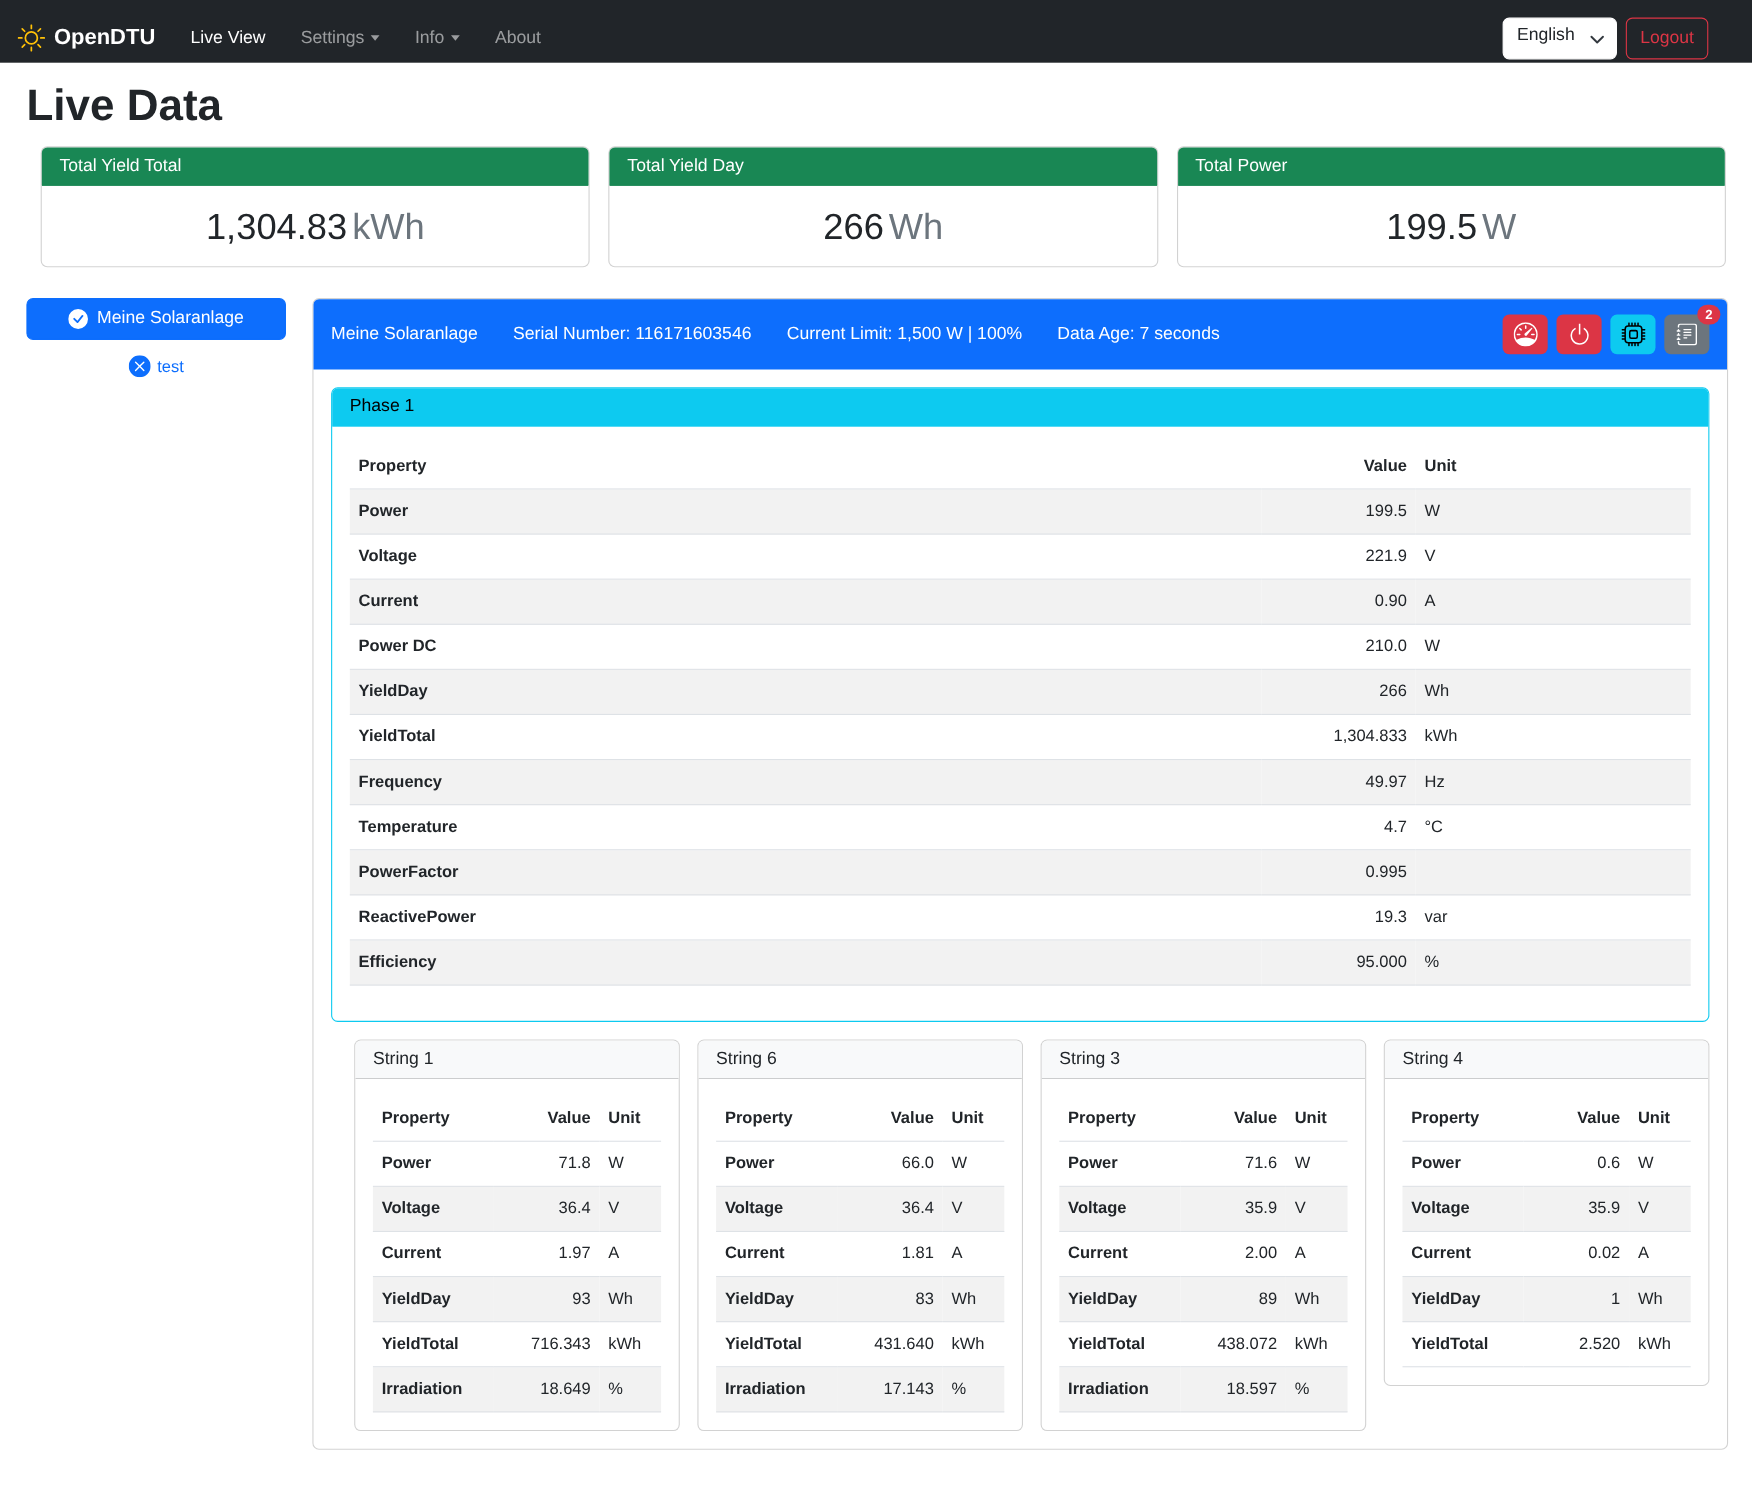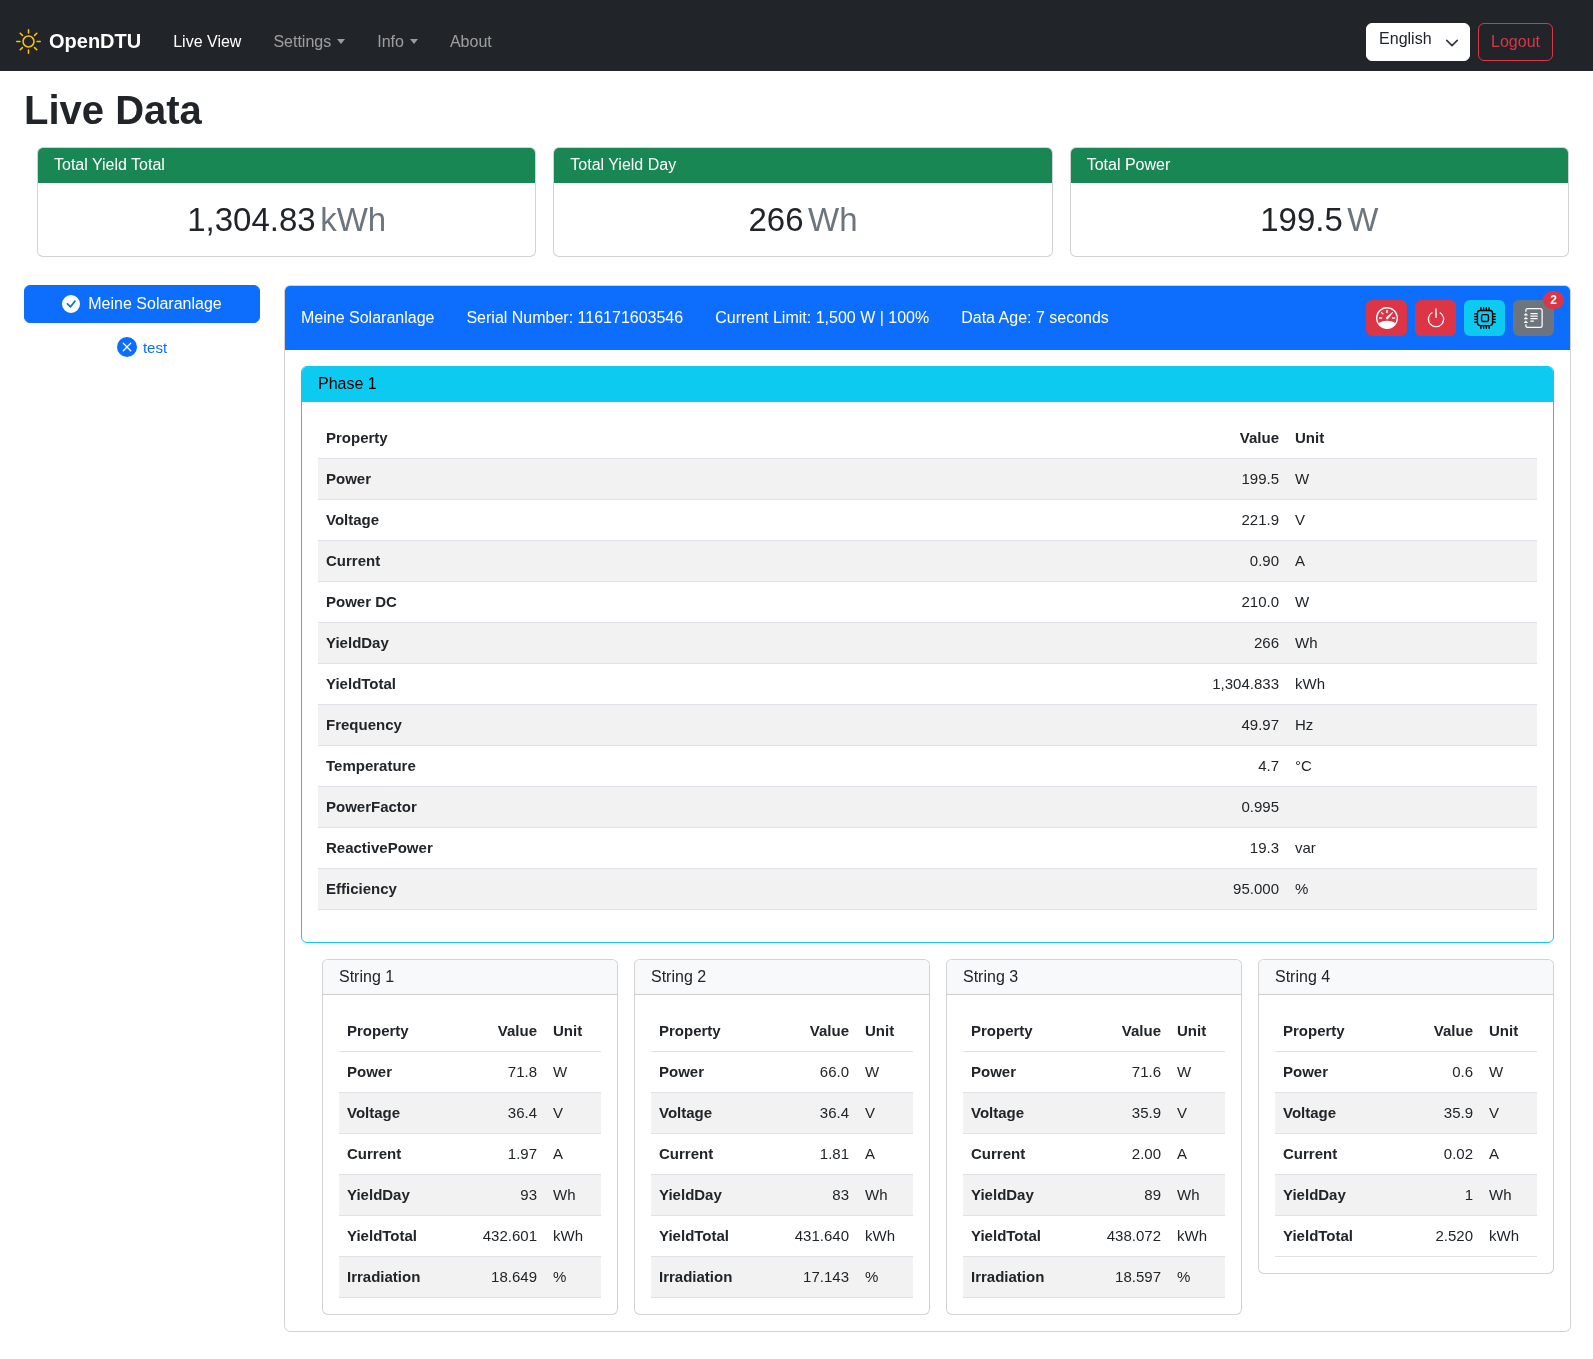--- a/index.html
+++ b/index.html
@@ -11,21 +11,21 @@
   *{box-sizing:border-box; margin:0; padding:0;}
   html,body{background:#fff;}
   body{
     font-family:"Liberation Sans", sans-serif;
     color:var(--body-text);
     font-size:16px;
     width:1593px;
   }
   
   .navbar{
-    background:var(--dark); height:71px;
+    background:var(--dark); height:57px;
     display:flex; align-items:center;
     padding:12px 40px 0 16px;
   }
   .brand{display:flex; align-items:center; gap:8px; color:#fff; font-size:20px; font-weight:700; margin-right:16px;}
   .nav-links{display:flex; align-items:center;}
   .nav-link{
     color:rgba(255,255,255,.55); text-decoration:none; font-size:16px;
     padding:8px 16px; display:inline-flex; align-items:center; gap:6px; cursor:pointer;
   }
   .nav-link.active{color:#fff;}
@@ -333,34 +333,34 @@
                         <td class="col-val">1.97</td>
                         <td class="col-unit">A</td>
                       </tr>
                       <tr>
                         <td class="col-prop">YieldDay</td>
                         <td class="col-val">93</td>
                         <td class="col-unit">Wh</td>
                       </tr>
                       <tr>
                         <td class="col-prop">YieldTotal</td>
-                        <td class="col-val">432.601</td>
+                        <td class="col-val">716.343</td>
                         <td class="col-unit">kWh</td>
                       </tr>
                       <tr>
                         <td class="col-prop">Irradiation</td>
                         <td class="col-val">18.649</td>
                         <td class="col-unit">%</td>
                       </tr>
                     </tbody>
                 </table>
               </div>
             </div>
             <div class="card string-card">
-              <div class="card-header">String 2</div>
+              <div class="card-header">String 6</div>
               <div class="card-body">
                 <table class="table-string">
                   <thead>
                       <tr>
                     <th>Property</th>
                     <th class="col-val">Value</th>
                     <th class="col-unit">Unit</th>
                   </tr>
                     </thead>
                   <tbody>

